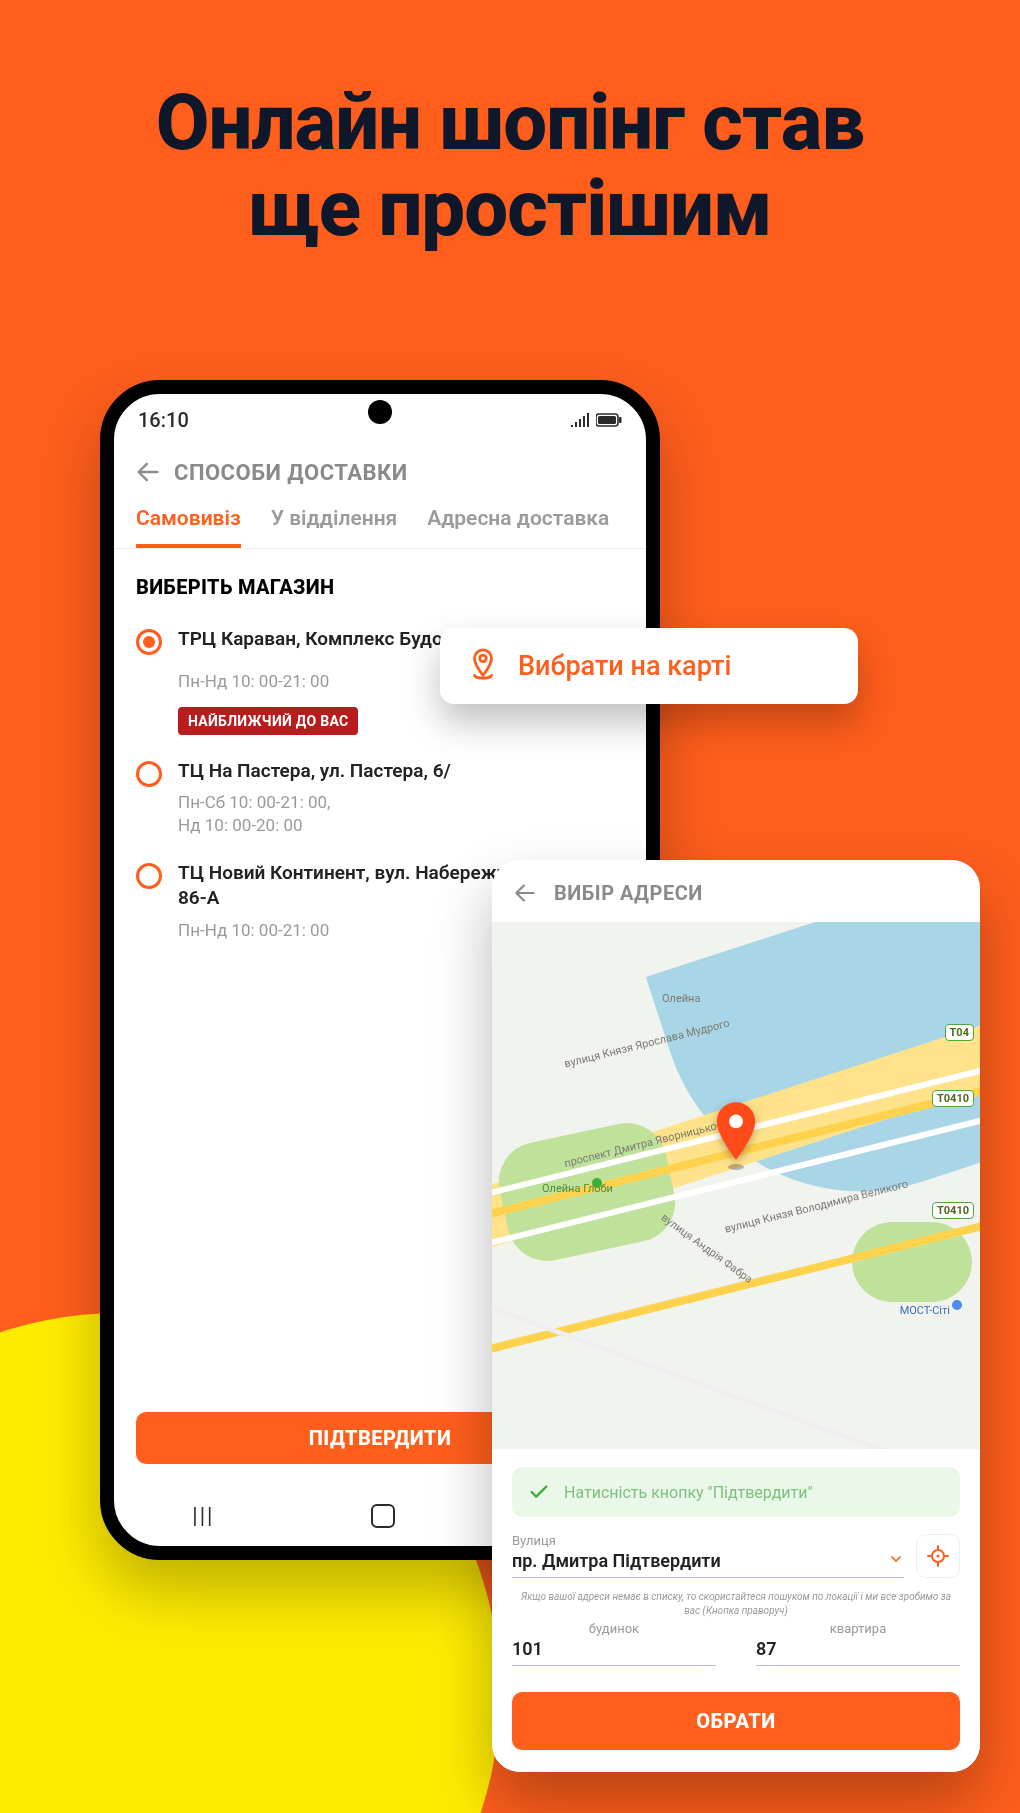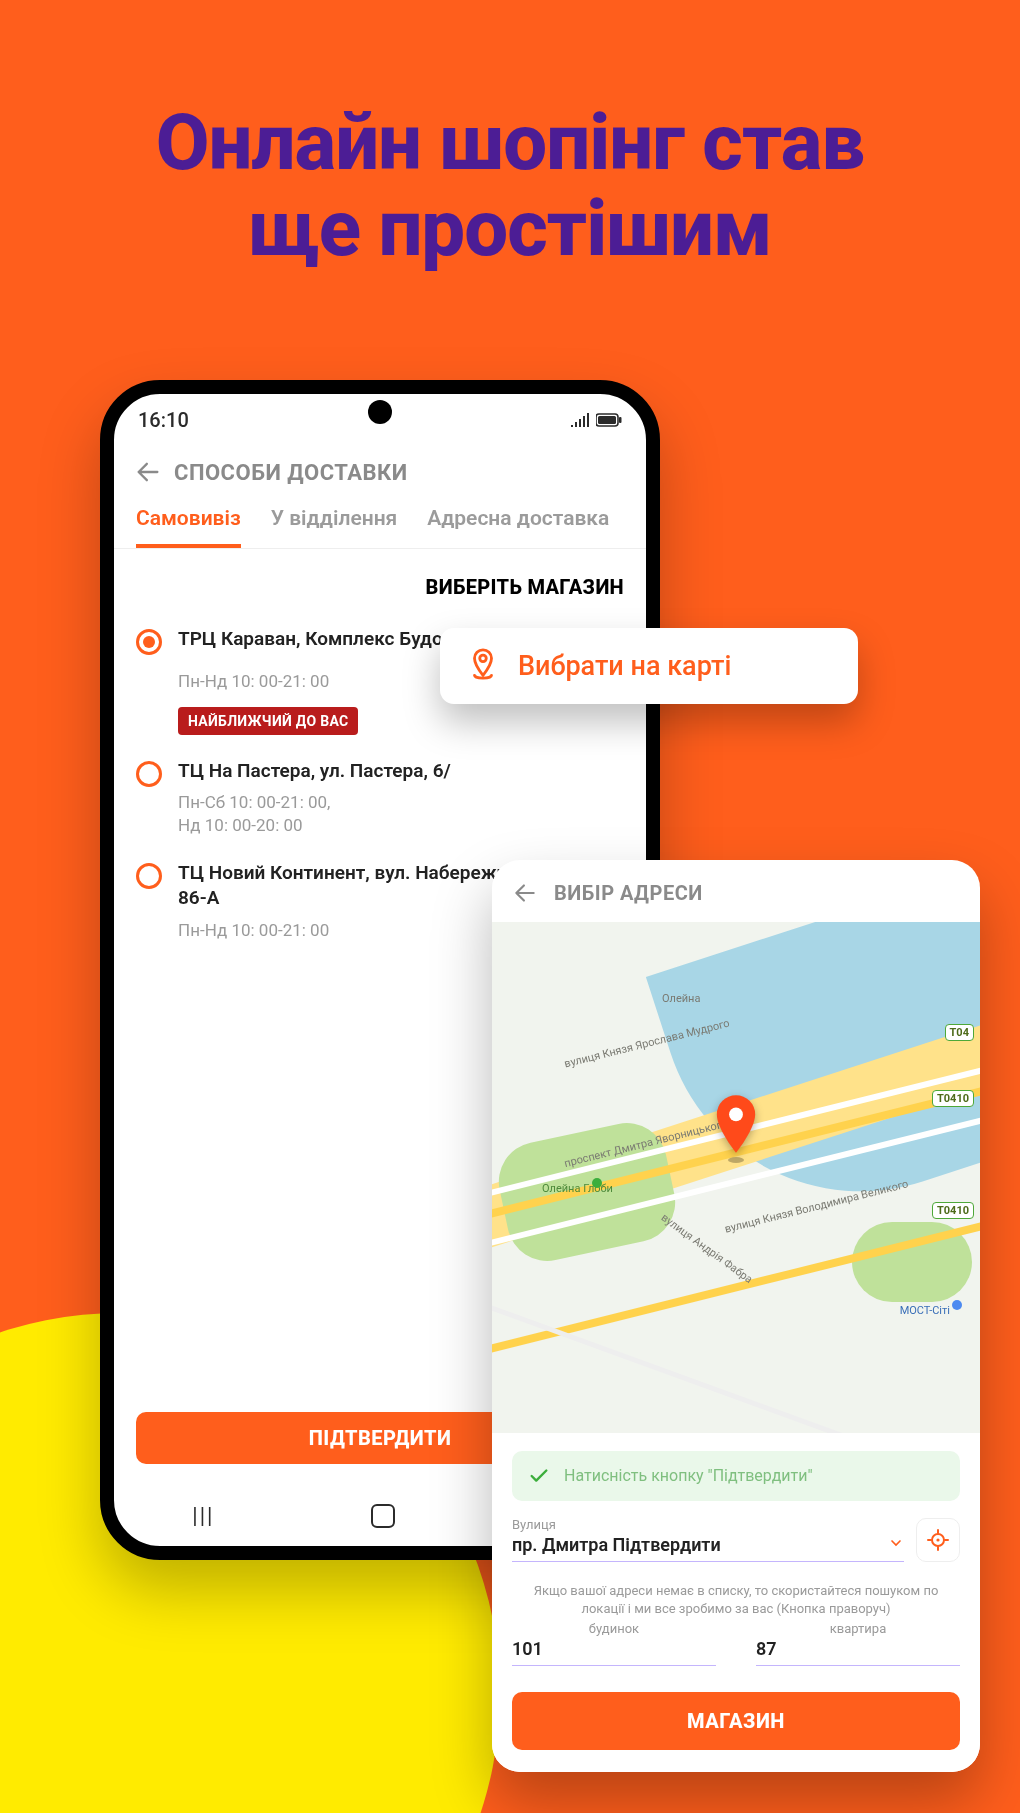--- a/index.html
+++ b/index.html
@@ -5,26 +5,26 @@
   * { box-sizing: border-box; margin: 0; padding: 0; }
   body {
     width: 1020px;
     height: 1813px;
     background: #ff5e1c;
     font-family: -apple-system, BlinkMacSystemFont, 'Segoe UI', Roboto, Arial, sans-serif;
     position: relative;
     overflow: hidden;
   }
   .hero-title {
-    color: #4c1d95;
+    color: #0f172a;
     font-size: 78px;
     font-weight: 800;
     text-align: center;
     line-height: 1.1;
-    padding-top: 100px;
+    padding-top: 80px;
     letter-spacing: -1px;
   }
   .yellow-blob {
     position: absolute;
     left: -260px;
     bottom: -260px;
     width: 760px;
     height: 760px;
     background: #ffeb00;
     border-radius: 50%;
@@ -92,21 +92,20 @@
     border-bottom: 4px solid transparent;
     cursor: pointer;
   }
   .tab.active { color: #ff5e1c; border-bottom-color: #ff5e1c; }
 
   .section-title {
     padding: 26px 22px 14px 22px;
     font-size: 20px;
     font-weight: 800;
     letter-spacing: .3px;
-    text-align: right;
   }
 
   .store-list { padding: 0 22px; }
   .store-item { display: flex; gap: 16px; padding: 14px 0 10px 0; }
   .radio {
     flex: 0 0 26px;
     width: 26px; height: 26px;
     border: 3px solid #ff5e1c;
     border-radius: 50%;
     margin-top: 2px;
@@ -312,25 +311,26 @@
   .field-value .chev { color: #ff5e1c; }
   .locate-btn {
     flex: 0 0 44px;
     width: 44px; height: 44px;
     border: 1px solid #eee;
     border-radius: 10px;
     display: flex; align-items: center; justify-content: center;
     color: #ff5e1c;
   }
   .help-text {
-    font-size: 13px;
+    font-size: 10px;
     color: #9a9a9a;
     text-align: center;
-    margin-top: 20px;
+    margin-top: 12px;
     line-height: 1.4;
+    font-style: italic;
   }
   .field-row2 { display: flex; gap: 40px; margin-top: 3px; text-align: center; }
   .field-row2 .field { flex: 1; }
 
   .select-btn {
     margin-top: 26px;
     height: 58px;
     background: #ff5e1c;
     color: #fff;
     border-radius: 10px;
@@ -523,16 +523,16 @@
       </div>
       <div class="field">
         <div class="field-label">квартира</div>
         <div class="field-value">
             <span>87</span>
           </div>
       </div>
     </div>
 
     <div class="select-btn">
-      <span>МАГАЗИН</span>
+      <span>ОБРАТИ</span>
     </div>
   </div>
 </div>
 
 </body></html>

